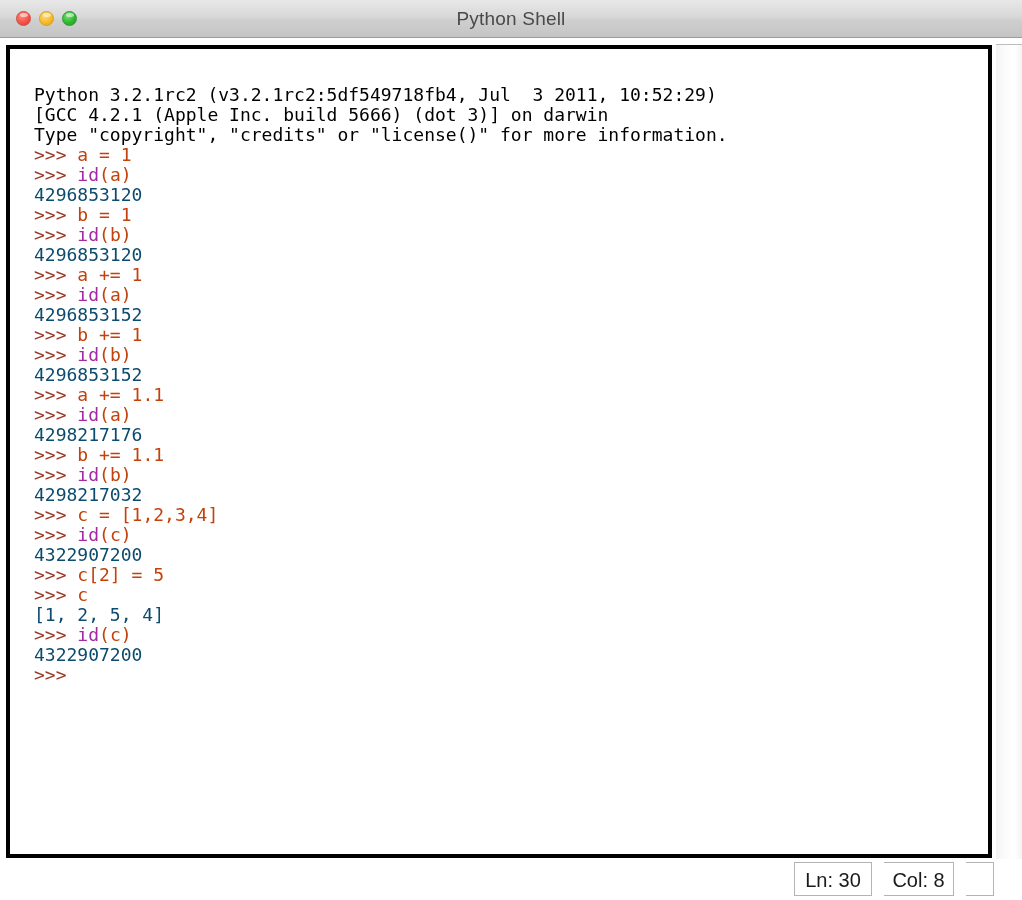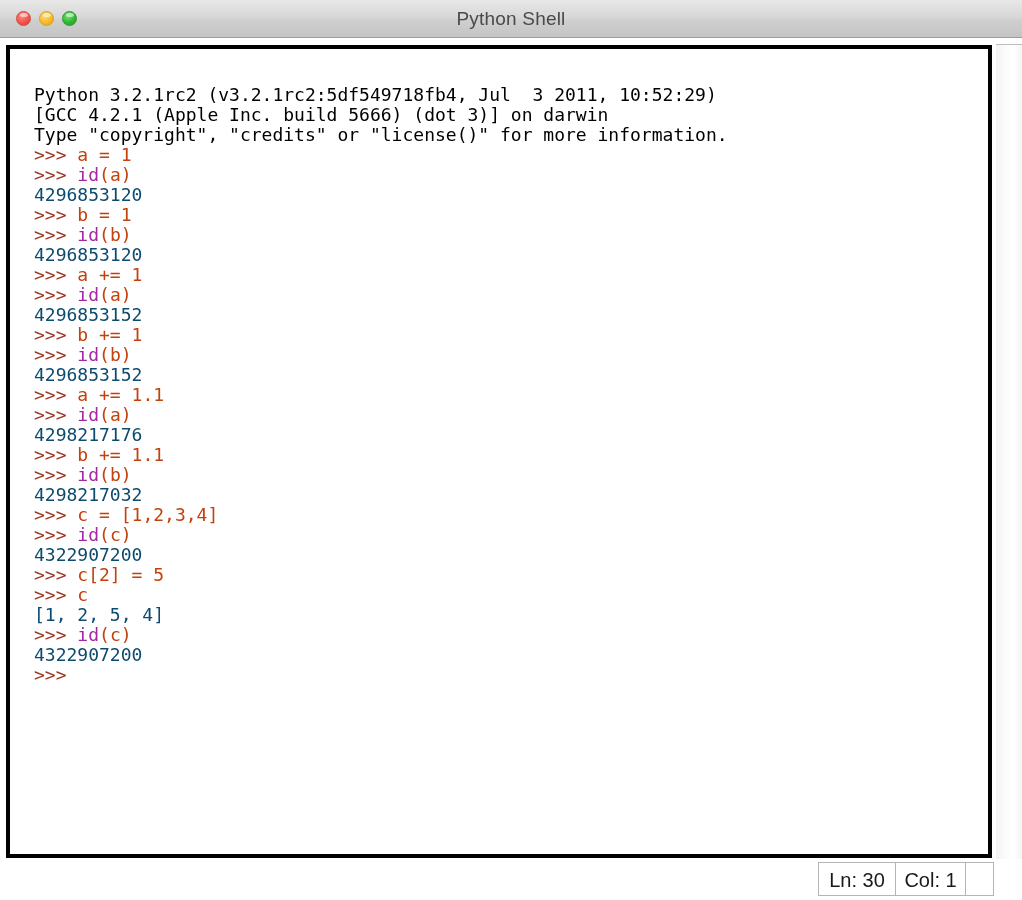--- a/index.html
+++ b/index.html
@@ -131,20 +131,21 @@
     top: 862px;
     width: 1022px;
     height: 38px;
     background: #ffffff;
   }
   .status-boxes {
     position: absolute;
     right: 28px;
     top: 0px;
     display: flex;
+    gap: 12px;
   }
   .status-box {
     border: 1px solid #b4b4b4;
     background: #ffffff;
     height: 34px;
     line-height: 34px;
     padding: 0 8px;
     font-family: "Liberation Sans", sans-serif;
     font-size: 20px;
     color: #1a1a1a;
@@ -185,18 +186,18 @@
 
   <div class="textarea-wrap">
     <div class="console" id="console-output"><span class="ln"><span class="tok-banner">Python 3.2.1rc2 (v3.2.1rc2:5df549718fb4, Jul  3 2011, 10:52:29)</span></span><span class="ln"><span class="tok-banner">[GCC 4.2.1 (Apple Inc. build 5666) (dot 3)] on darwin</span></span><span class="ln"><span class="tok-banner">Type "copyright", "credits" or "license()" for more information.</span></span><span class="ln"><span class="tok-prompt">&gt;&gt;&gt; </span><span class="tok-code">a = 1</span></span><span class="ln"><span class="tok-prompt">&gt;&gt;&gt; </span><span class="tok-builtin">id</span><span class="tok-code">(a)</span></span><span class="ln"><span class="tok-output">4296853120</span></span><span class="ln"><span class="tok-prompt">&gt;&gt;&gt; </span><span class="tok-code">b = 1</span></span><span class="ln"><span class="tok-prompt">&gt;&gt;&gt; </span><span class="tok-builtin">id</span><span class="tok-code">(b)</span></span><span class="ln"><span class="tok-output">4296853120</span></span><span class="ln"><span class="tok-prompt">&gt;&gt;&gt; </span><span class="tok-code">a += 1</span></span><span class="ln"><span class="tok-prompt">&gt;&gt;&gt; </span><span class="tok-builtin">id</span><span class="tok-code">(a)</span></span><span class="ln"><span class="tok-output">4296853152</span></span><span class="ln"><span class="tok-prompt">&gt;&gt;&gt; </span><span class="tok-code">b += 1</span></span><span class="ln"><span class="tok-prompt">&gt;&gt;&gt; </span><span class="tok-builtin">id</span><span class="tok-code">(b)</span></span><span class="ln"><span class="tok-output">4296853152</span></span><span class="ln"><span class="tok-prompt">&gt;&gt;&gt; </span><span class="tok-code">a += 1.1</span></span><span class="ln"><span class="tok-prompt">&gt;&gt;&gt; </span><span class="tok-builtin">id</span><span class="tok-code">(a)</span></span><span class="ln"><span class="tok-output">4298217176</span></span><span class="ln"><span class="tok-prompt">&gt;&gt;&gt; </span><span class="tok-code">b += 1.1</span></span><span class="ln"><span class="tok-prompt">&gt;&gt;&gt; </span><span class="tok-builtin">id</span><span class="tok-code">(b)</span></span><span class="ln"><span class="tok-output">4298217032</span></span><span class="ln"><span class="tok-prompt">&gt;&gt;&gt; </span><span class="tok-code">c = [1,2,3,4]</span></span><span class="ln"><span class="tok-prompt">&gt;&gt;&gt; </span><span class="tok-builtin">id</span><span class="tok-code">(c)</span></span><span class="ln"><span class="tok-output">4322907200</span></span><span class="ln"><span class="tok-prompt">&gt;&gt;&gt; </span><span class="tok-code">c[2] = 5</span></span><span class="ln"><span class="tok-prompt">&gt;&gt;&gt; </span><span class="tok-code">c</span></span><span class="ln"><span class="tok-output">[1, 2, 5, 4]</span></span><span class="ln"><span class="tok-prompt">&gt;&gt;&gt; </span><span class="tok-builtin">id</span><span class="tok-code">(c)</span></span><span class="ln"><span class="tok-output">4322907200</span></span><span class="ln"><span class="tok-prompt">&gt;&gt;&gt; </span></span></div>
   </div>
 
   <div class="scrollbar"></div>
 
   <div class="statusbar">
     <div class="status-boxes">
       <div class="status-box ln">Ln: 30</div>
-      <div class="status-box col">Col: 1</div>
+      <div class="status-box col">Col: 8</div>
       <div class="status-pad"></div>
     </div>
   </div>
 
 </div>
 
 </body></html>

